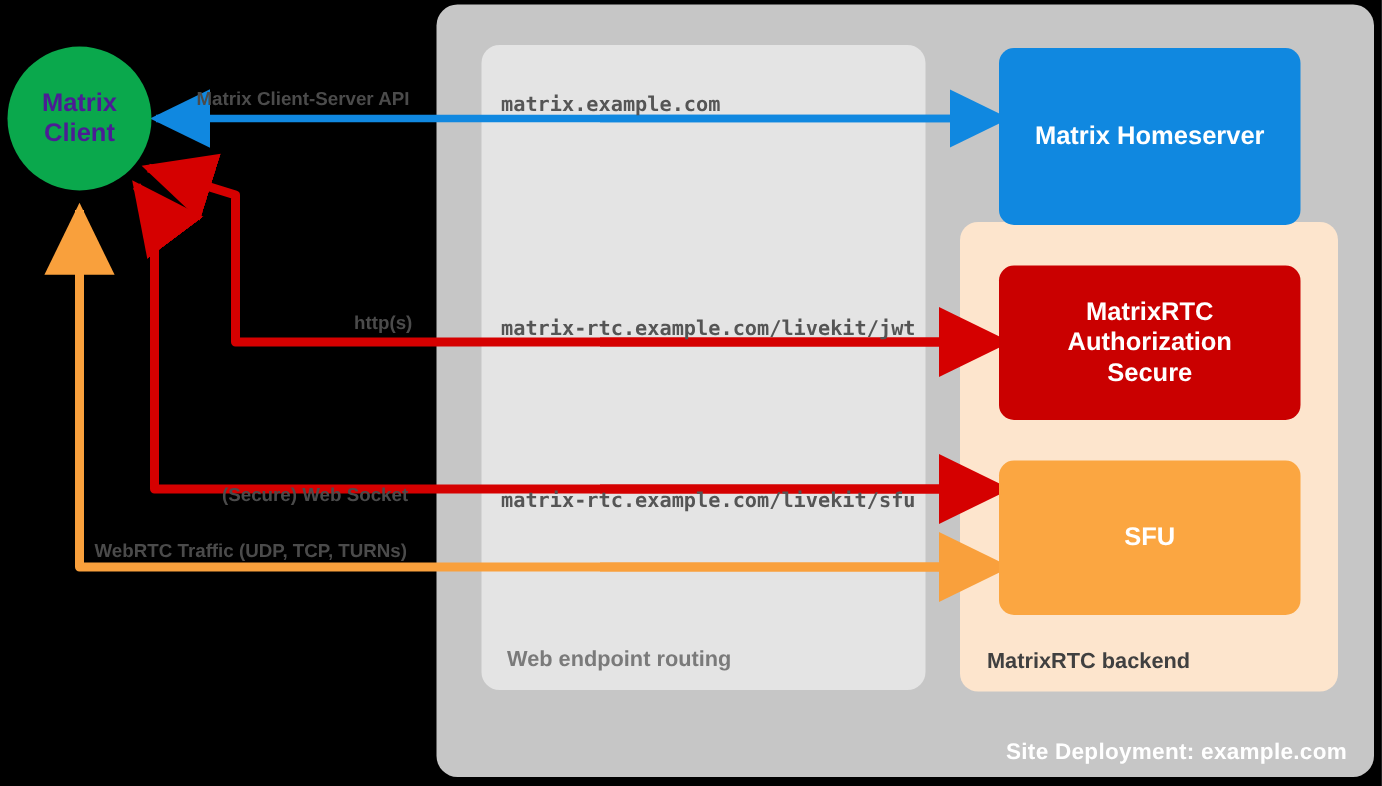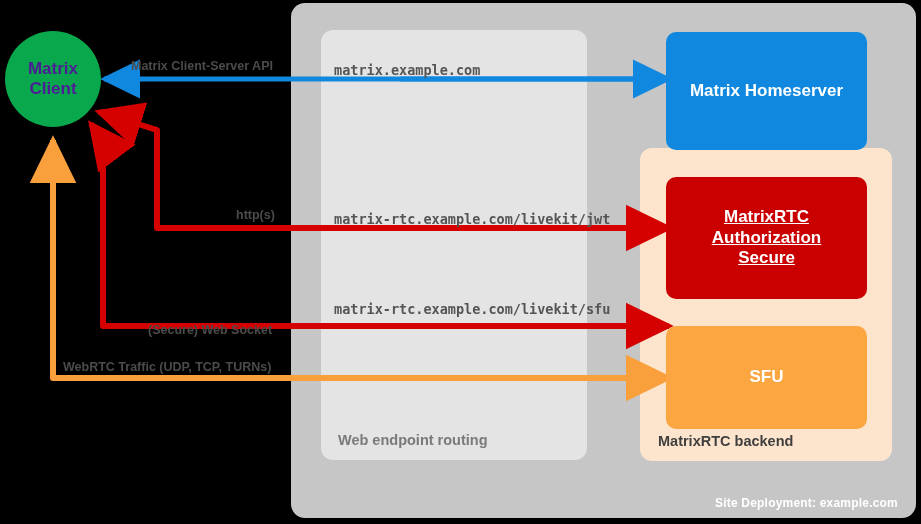--- a/index.html
+++ b/index.html
@@ -25,35 +25,36 @@
     width: 625px;
     height: 515px;
     background: #c6c6c6;
     border-radius: 14px;
   }
   .site-label {
     position: absolute;
     right: 18px;
     bottom: 8px;
     color: #ffffff;
-    font-size: 12px;
+    font-size: 15px;
     font-weight: bold;
     letter-spacing: 0.2px;
     white-space: nowrap;
     margin-top: 37px;
   }
 
   .routing-box {
     position: absolute;
     left: 321px;
     top: 30px;
     width: 266px;
     height: 430px;
     background: #e4e4e4;
     border-radius: 12px;
+    padding-left: 30px;
   }
   .routing-label {
     position: absolute;
     left: 17px;
     bottom: 12px;
     color: #7a7a7a;
     font-size: 14.5px;
     font-weight: bold;
     white-space: nowrap;
   }
@@ -113,33 +114,31 @@
     top: 32px;
     width: 201px;
     height: 118px;
     background: #1088e0;
     font-size: 17px;
   }
   .auth-service {
     left: 666px;
     top: 177px;
     width: 201px;
-    height: 122px;
+    height: 103px;
     background: #ca0000;
     font-size: 17px;
-    text-decoration: underline;
   }
   .sfu {
     left: 666px;
     top: 307px;
     width: 201px;
     height: 103px;
     background: #fba641;
     font-size: 17px;
-    margin-top: 19px;
   }
 
   
   .endpoint-label {
     position: absolute;
     font-family: "DejaVu Sans Mono", monospace;
     font-size: 13.5px;
     color: #555555;
     white-space: nowrap;
     font-weight: bold;
@@ -233,21 +232,21 @@
   </div>
 
   <div class="node-box sfu">
     <span>SFU</span>
   </div>
 
   <div class="endpoint-label" style="left:334px; top:62px;">matrix.example.com</div>
 
   <div class="endpoint-label" style="left:334px; top:211px;">matrix-rtc.example.com/livekit/jwt</div>
 
-  <div class="endpoint-label" style="left:334px; top:301px;">matrix-rtc.example.com/livekit/sfu</div>
+  <div class="endpoint-label" style="left:334px; top:326px;">matrix-rtc.example.com/livekit/sfu</div>
 
   <div class="link-label" style="left:131px; top:59px;">Matrix Client-Server API</div>
 
   <div class="link-label" style="left:236px; top:208px;">http(s)</div>
 
   <div class="link-label" style="left:148px; top:307px;margin-top:16px;">(Secure) Web Socket</div>
 
   <div class="link-label" style="left:63px; top:360px;">WebRTC Traffic (UDP, TCP, TURNs)</div>
 
 </div>

